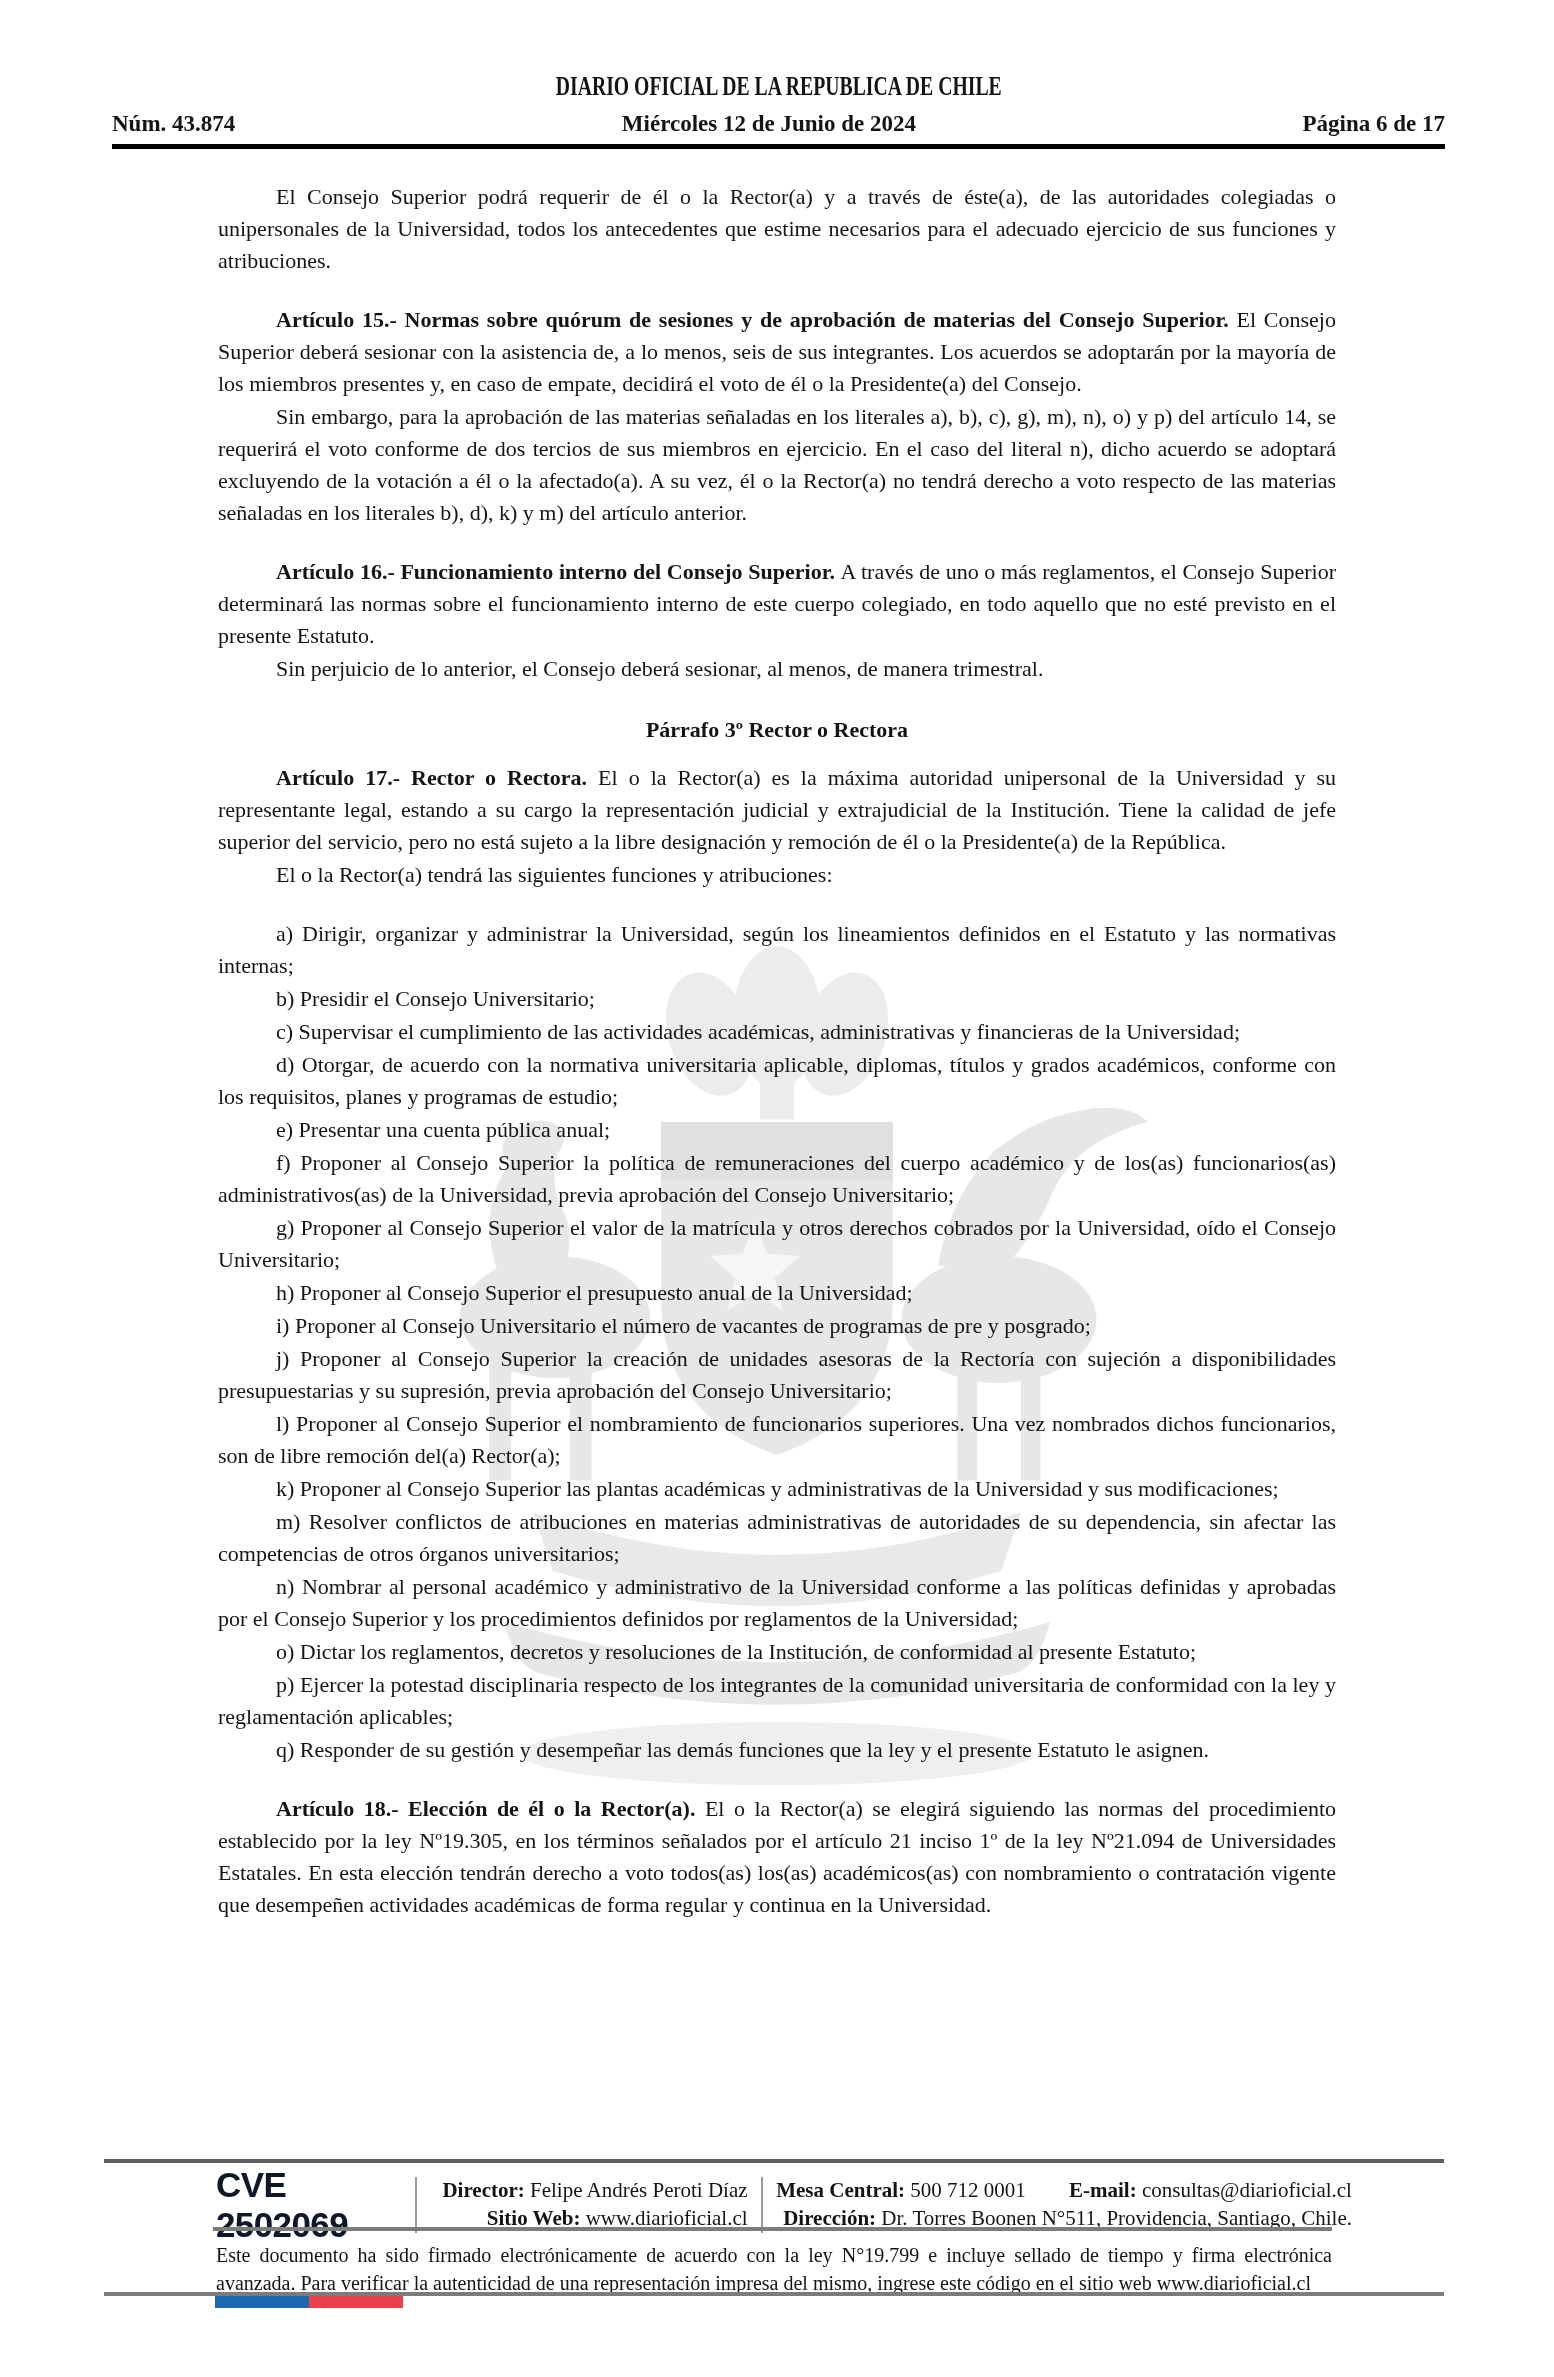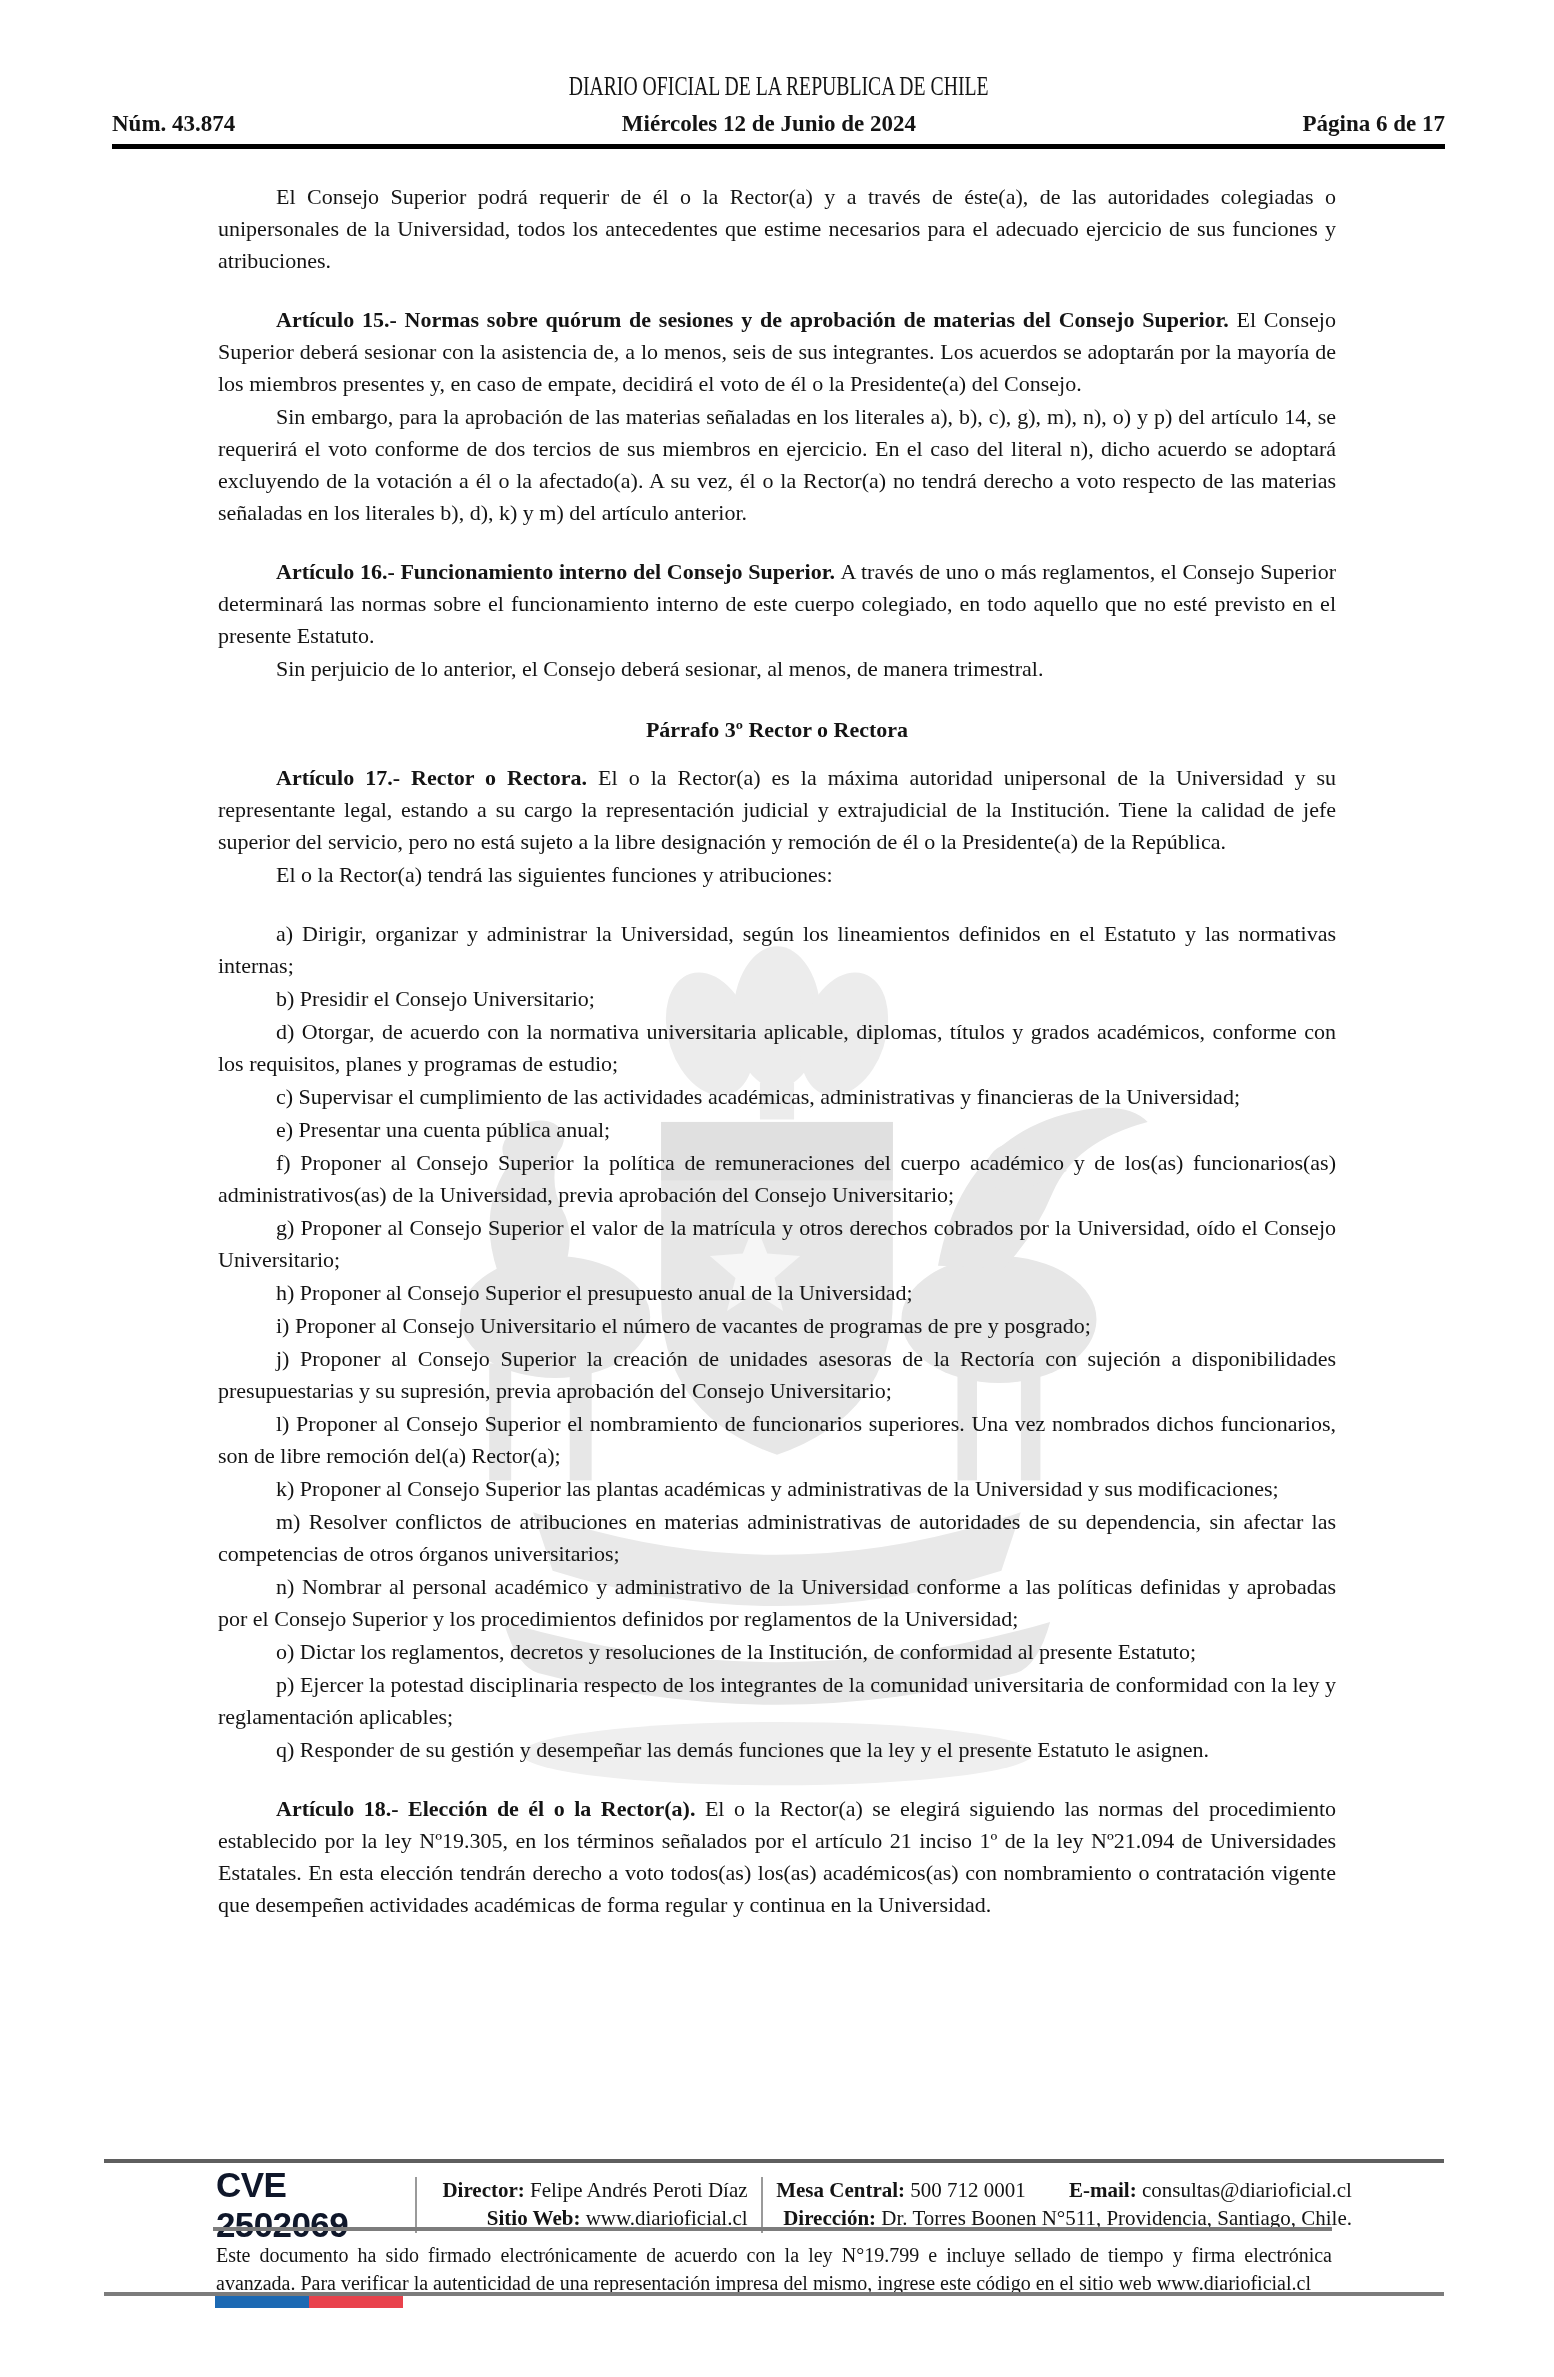--- a/index.html
+++ b/index.html
@@ -5,21 +5,21 @@
   html,body { margin:0; padding:0; background:#9c9c9c; }
   .page {
     position:relative; width:1554px; height:2377px; background:#ffffff;
     margin:0 auto; overflow:hidden;
     font-family:"Liberation Serif", serif; color:#141414;
   }
 
   
   .header { position:absolute; top:72px; left:112px; width:1333px; }
   .masthead {
-    text-align:center; font-weight:normal; font-size:27.4px; line-height:29px;
+    text-align:center; font-weight:bold; font-size:27.4px; line-height:29px;
     white-space:nowrap;
   }
   .masthead .squeeze { display:inline-block; transform:scaleX(0.72); transform-origin:center; letter-spacing:0px; }
   .header-info {
     margin-top:8.5px; display:flex; justify-content:space-between; align-items:baseline;
     font-weight:bold; font-size:23px; line-height:27px;
   }
   .header-rule { margin-top:7.3px; height:4.9px; background:#000000; }
 
   
@@ -122,22 +122,22 @@
       <p class="">El Consejo Superior podrá requerir de él o la Rector(a) y a través de éste(a), de las autoridades colegiadas o unipersonales de la Universidad, todos los antecedentes que estime necesarios para el adecuado ejercicio de sus funciones y atribuciones.</p>
       <p class="gap"><b>Artículo 15.- Normas sobre quórum de sesiones y de aprobación de materias del Consejo Superior. </b>El Consejo Superior deberá sesionar con la asistencia de, a lo menos, seis de sus integrantes. Los acuerdos se adoptarán por la mayoría de los miembros presentes y, en caso de empate, decidirá el voto de él o la Presidente(a) del Consejo.</p>
       <p class="">Sin embargo, para la aprobación de las materias señaladas en los literales a), b), c), g), m), n), o) y p) del artículo 14, se requerirá el voto conforme de dos tercios de sus miembros en ejercicio. En el caso del literal n), dicho acuerdo se adoptará excluyendo de la votación a él o la afectado(a). A su vez, él o la Rector(a) no tendrá derecho a voto respecto de las materias señaladas en los literales b), d), k) y m) del artículo anterior.</p>
       <p class="gap"><b>Artículo 16.- Funcionamiento interno del Consejo Superior. </b>A través de uno o más reglamentos, el Consejo Superior determinará las normas sobre el funcionamiento interno de este cuerpo colegiado, en todo aquello que no esté previsto en el presente Estatuto.</p>
       <p class="">Sin perjuicio de lo anterior, el Consejo deberá sesionar, al menos, de manera trimestral.</p>
       <p class="p-heading">Párrafo 3º Rector o Rectora</p>
       <p class=""><b>Artículo 17.- Rector o Rectora. </b>El o la Rector(a) es la máxima autoridad unipersonal de la Universidad y su representante legal, estando a su cargo la representación judicial y extrajudicial de la Institución. Tiene la calidad de jefe superior del servicio, pero no está sujeto a la libre designación y remoción de él o la Presidente(a) de la República.</p>
       <p class="">El o la Rector(a) tendrá las siguientes funciones y atribuciones:</p>
       <p class="gap">a) Dirigir, organizar y administrar la Universidad, según los lineamientos definidos en el Estatuto y las normativas internas;</p>
       <p class="">b) Presidir el Consejo Universitario;</p>
+      <p class="">c) Supervisar el cumplimiento de las actividades académicas, administrativas y financieras de la Universidad;</p>
       <p class="">d) Otorgar, de acuerdo con la normativa universitaria aplicable, diplomas, títulos y grados académicos, conforme con los requisitos, planes y programas de estudio;</p>
-      <p class="">c) Supervisar el cumplimiento de las actividades académicas, administrativas y financieras de la Universidad;</p>
       <p class="">e) Presentar una cuenta pública anual;</p>
       <p class="">f) Proponer al Consejo Superior la política de remuneraciones del cuerpo académico y de los(as) funcionarios(as) administrativos(as) de la Universidad, previa aprobación del Consejo Universitario;</p>
       <p class="">g) Proponer al Consejo Superior el valor de la matrícula y otros derechos cobrados por la Universidad, oído el Consejo Universitario;</p>
       <p class="">h) Proponer al Consejo Superior el presupuesto anual de la Universidad;</p>
       <p class="">i) Proponer al Consejo Universitario el número de vacantes de programas de pre y posgrado;</p>
       <p class="">j) Proponer al Consejo Superior la creación de unidades asesoras de la Rectoría con sujeción a disponibilidades presupuestarias y su supresión, previa aprobación del Consejo Universitario;</p>
       <p class="">l) Proponer al Consejo Superior el nombramiento de funcionarios superiores. Una vez nombrados dichos funcionarios, son de libre remoción del(a) Rector(a);</p>
       <p class="">k) Proponer al Consejo Superior las plantas académicas y administrativas de la Universidad y sus modificaciones;</p>
       <p class="">m) Resolver conflictos de atribuciones en materias administrativas de autoridades de su dependencia, sin afectar las competencias de otros órganos universitarios;</p>
       <p class="">n) Nombrar al personal académico y administrativo de la Universidad conforme a las políticas definidas y aprobadas por el Consejo Superior y los procedimientos definidos por reglamentos de la Universidad;</p>

